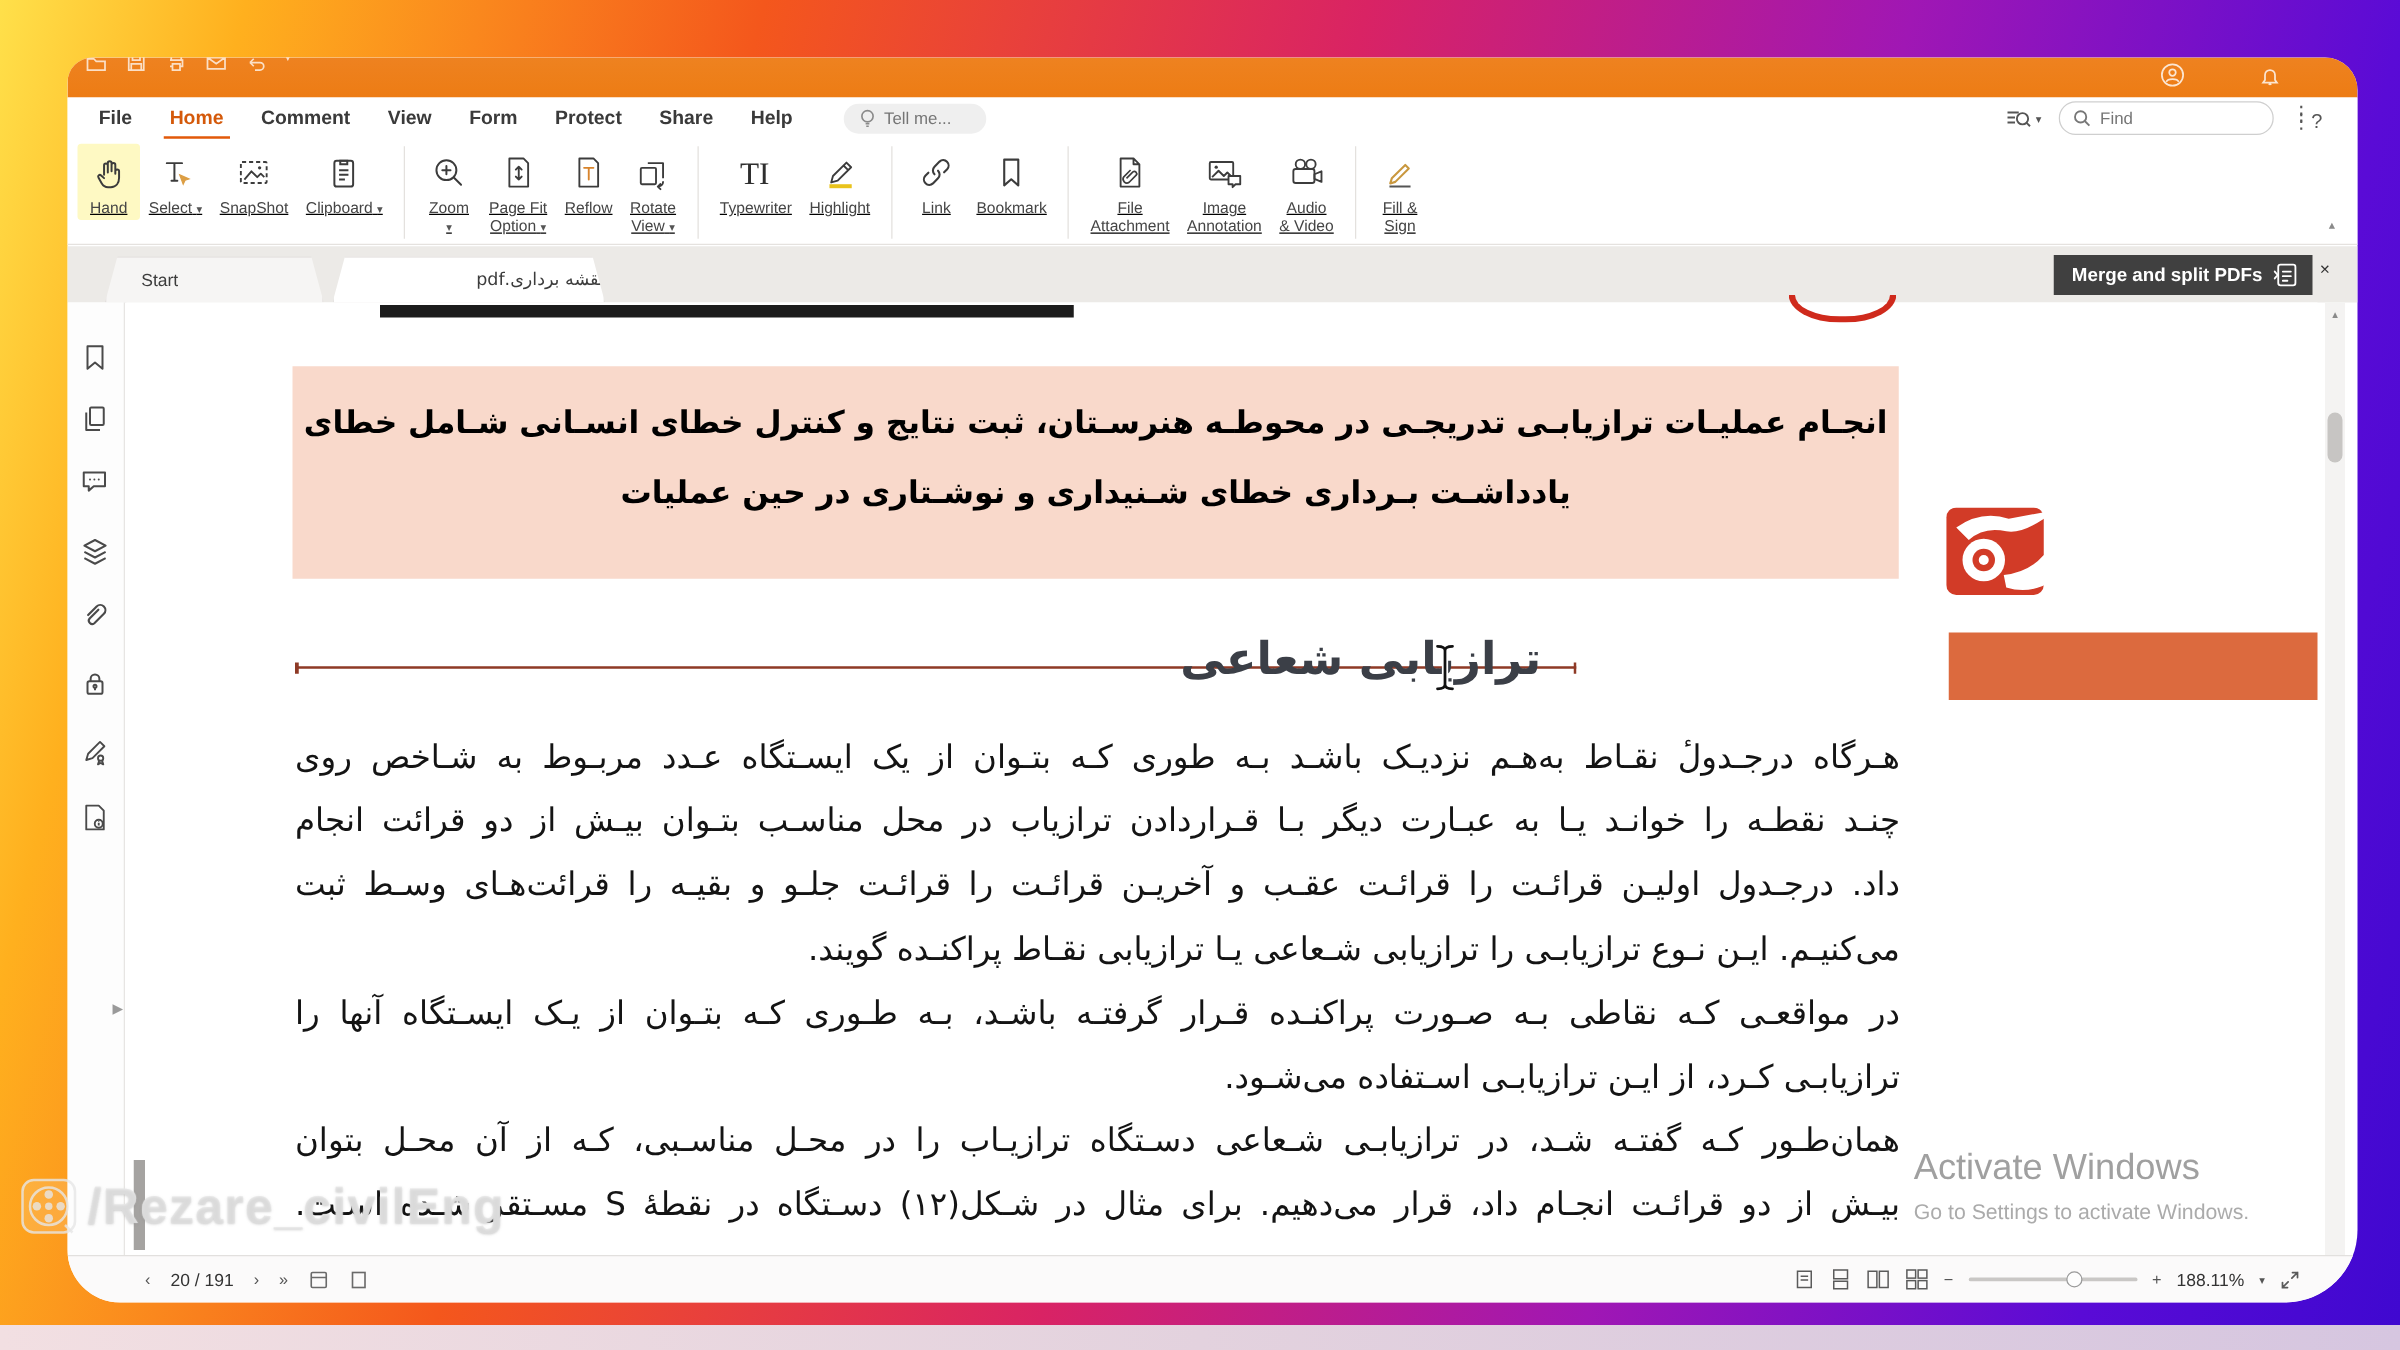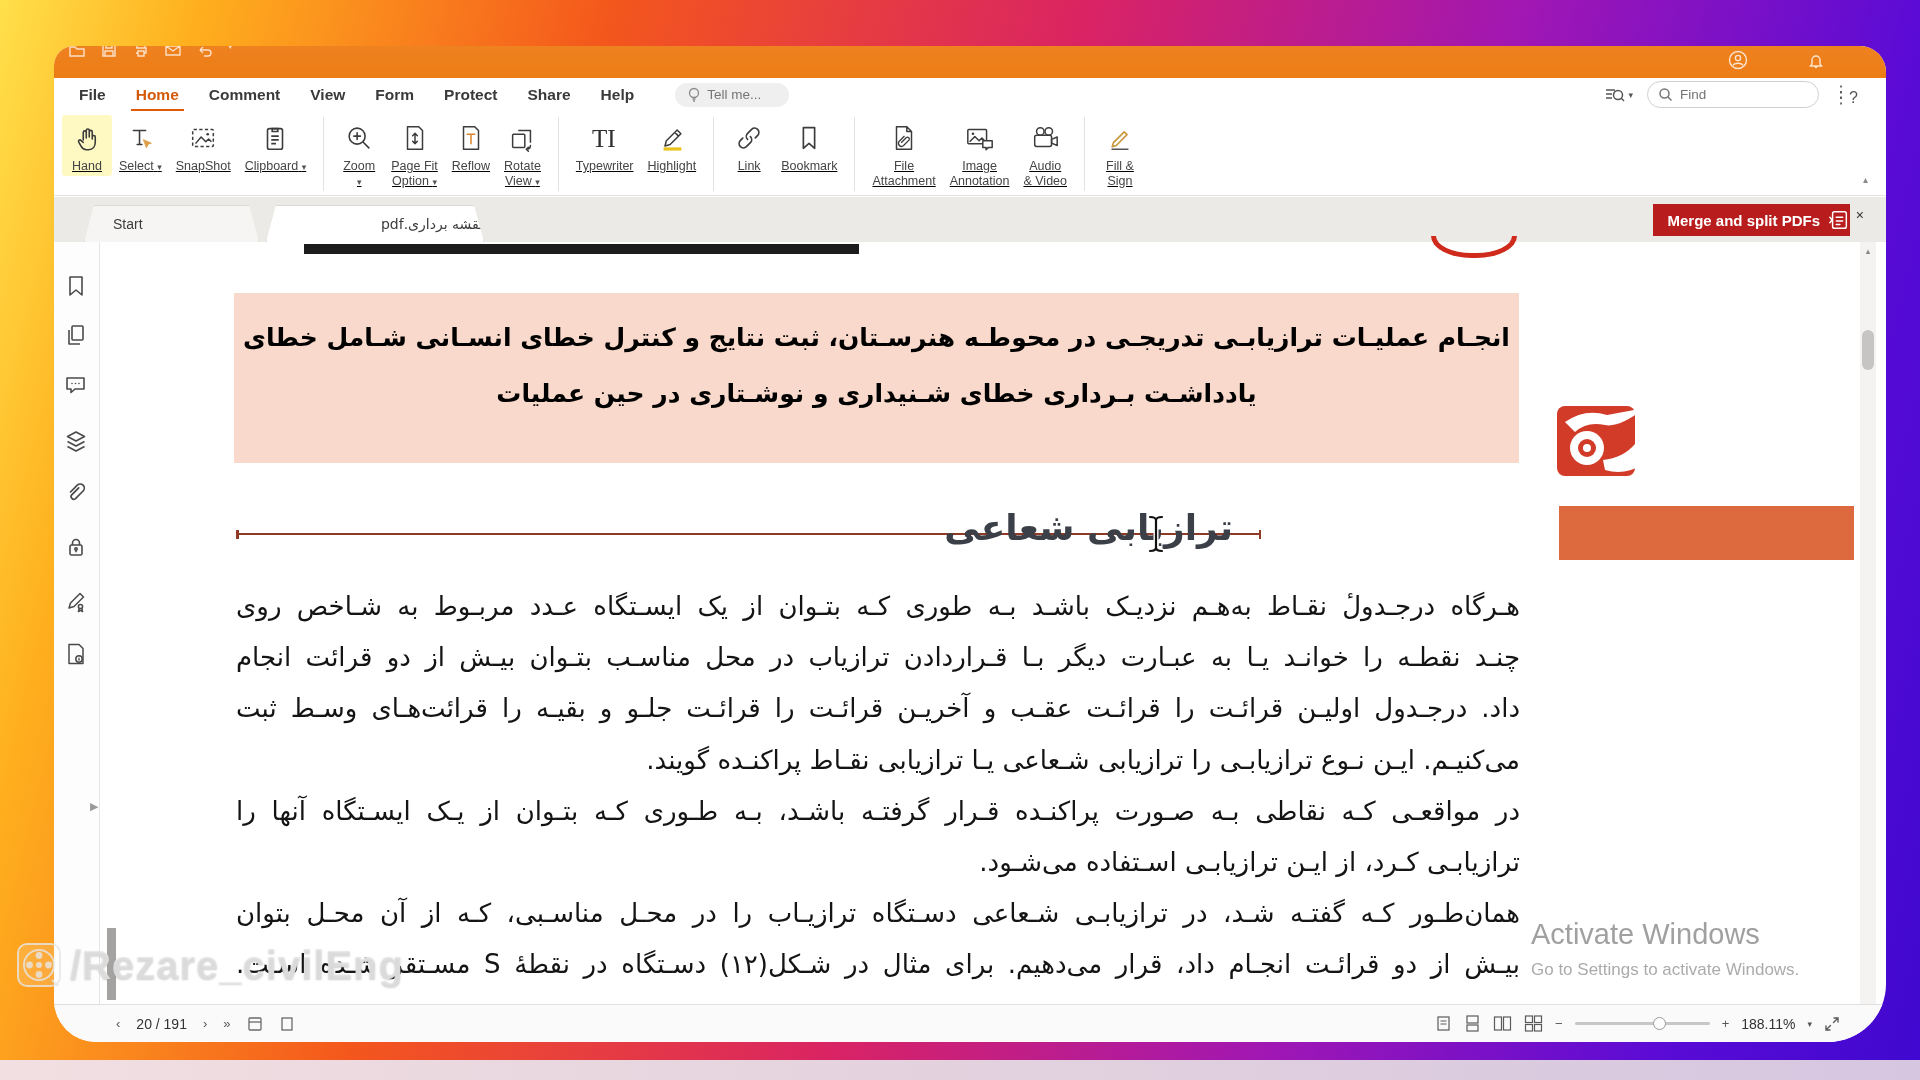--- a/index.html
+++ b/index.html
@@ -48,22 +48,22 @@
   .ribbon-collapse { position:absolute; right:18px; top:128px; color:#8a8a8a; font-size:10px; }
   
   .tabbar { position:absolute; left:0; top:151px; width:100%; height:45px; background:#eceae7; }
   .tab { position:absolute; top:8px; height:37px; display:flex; align-items:center; font-size:14px; color:#3c3c3c; }
   .tab-start { left:30px; width:175px; background:#f6f5f4; border:1px solid #dddad7; border-bottom:none;
      clip-path:polygon(10px 0,calc(100% - 10px) 0,100% 100%,0 100%); padding-left:28px; }
   .tab-doc { left:212px; width:218px; background:#fff; border:1px solid #dddad7; border-bottom:none;
      clip-path:polygon(10px 0,calc(100% - 10px) 0,100% 100%,0 100%); padding-left:40px; }
   .tab-close { position:absolute; right:22px; top:10px; font-size:14px; color:#333; }
   .tab-caret { position:absolute; right:218px; top:16px; color:#111; font-size:11px; }
-  .merge-btn { position:absolute; right:36px; top:7px; height:32px; background:#b91c1c;
-    display:flex; align-items:center; gap:8px; padding:0 0 0 14px; color:#fff;
+  .merge-btn { position:absolute; right:36px; top:7px; height:32px; background:#404040;
+    display:flex; align-items:center; gap:8px; padding:0 10px 0 14px; color:#fff;
     font-size:15px; font-weight:bold; }
   
   .sidebar { position:absolute; left:0; top:196px; width:46px; height:762px; background:#fdfdfd;
     border-right:1px solid #e7e5e3; }
   .sb-ic { position:absolute; left:10px; }
   .sb-expand { position:absolute; left:36px; top:558px; color:#9a9a9a; font-size:11px; }
   
   .docarea { position:absolute; left:47px; top:196px; width:1753px; height:762px; background:#fff; }
   .rtl { direction:rtl; unicode-bidi:embed; font-family:"DejaVu Sans", sans-serif; }
   .top-strip { position:absolute; left:203px; top:2px; width:555px; height:10px; background:#1c1c1c; }

